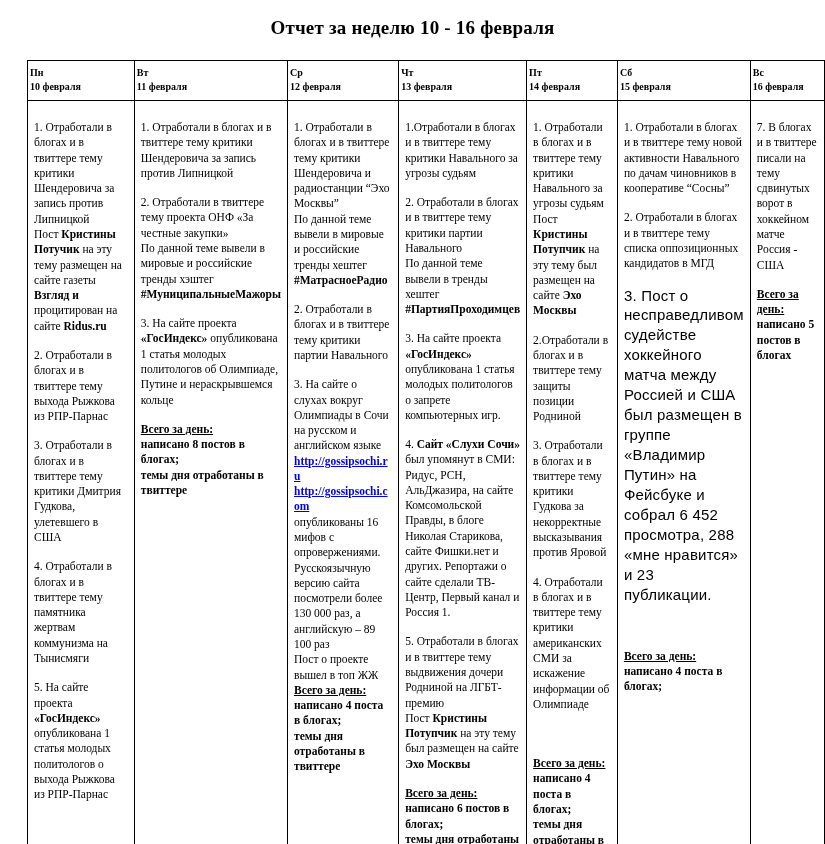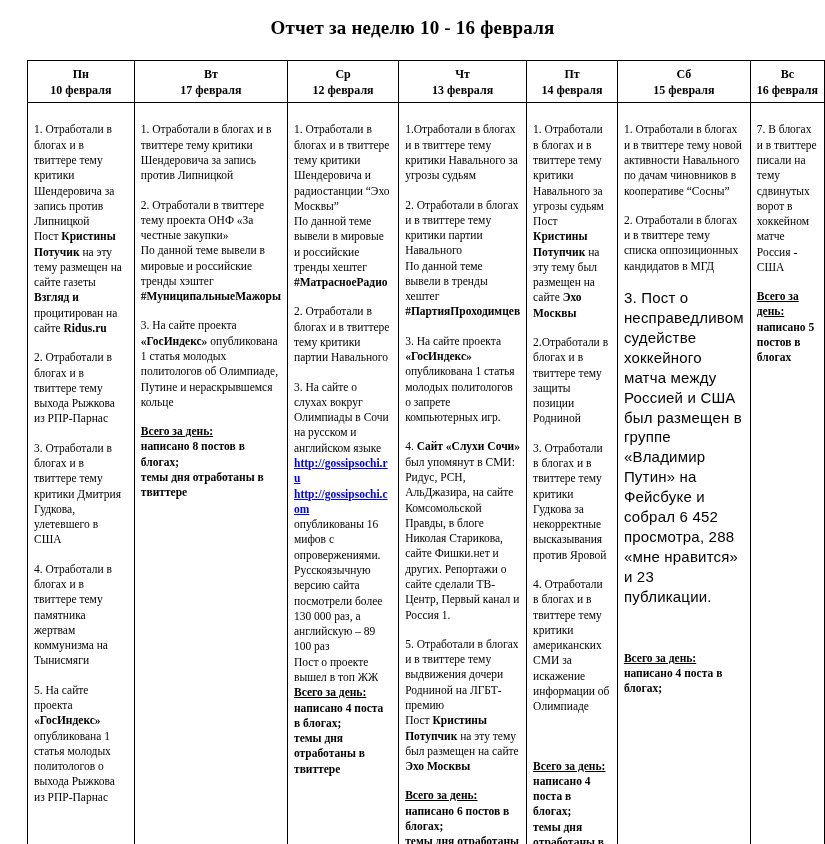--- a/index.html
+++ b/index.html
@@ -29,23 +29,23 @@
   col.c2 { width: 115px; }
   col.c3 { width: 127px; }
   col.c4 { width: 98px; }
   col.c5 { width: 98px; }
   col.c6 { width: 81px; }
   th, td {
     border: 1px solid #000;
     vertical-align: top;
   }
   th {
-    font-size: 12px;
+    font-size: 10px;
     font-weight: bold;
-    text-align: center;
+    text-align: left;
     height: 40px;
     padding: 5px 2px 4px;
     line-height: 1.35;
   }
   td {
     height: 731px;
     padding: 16px 6px 8px 6px;
     font-size: 11.5px;
     line-height: 1.33;
   }
@@ -78,21 +78,21 @@
         <col class="c6">
     </colgroup>
     <thead>
       <tr>
           <th>
             <div>Пн</div>
             <div>10 февраля</div>
           </th>
           <th>
             <div>Вт</div>
-            <div>17 февраля</div>
+            <div>11 февраля</div>
           </th>
           <th>
             <div>Ср</div>
             <div>12 февраля</div>
           </th>
           <th>
             <div>Чт</div>
             <div>13 февраля</div>
           </th>
           <th>

